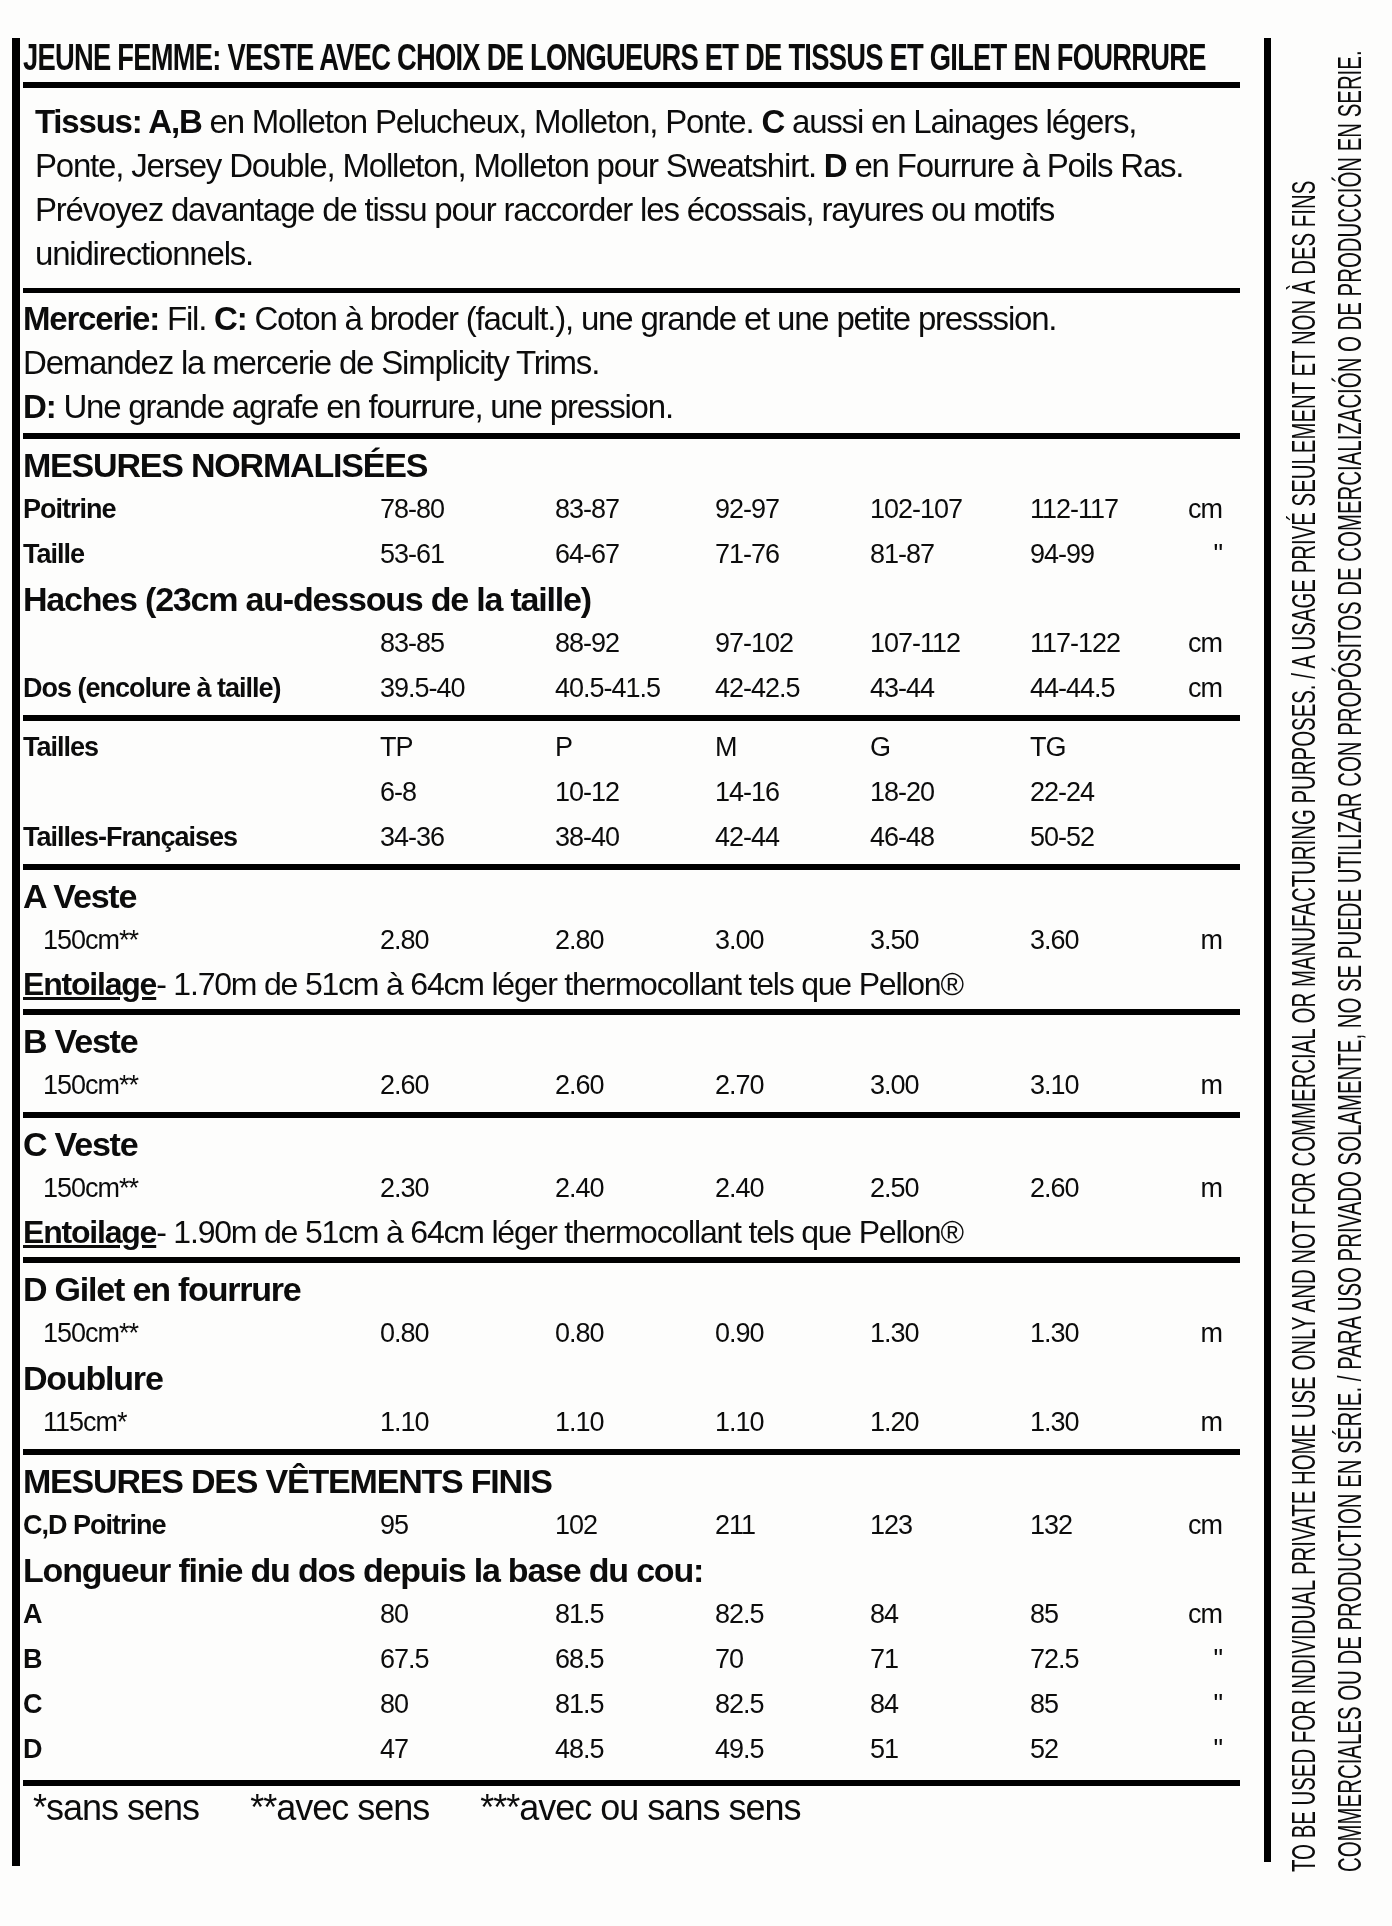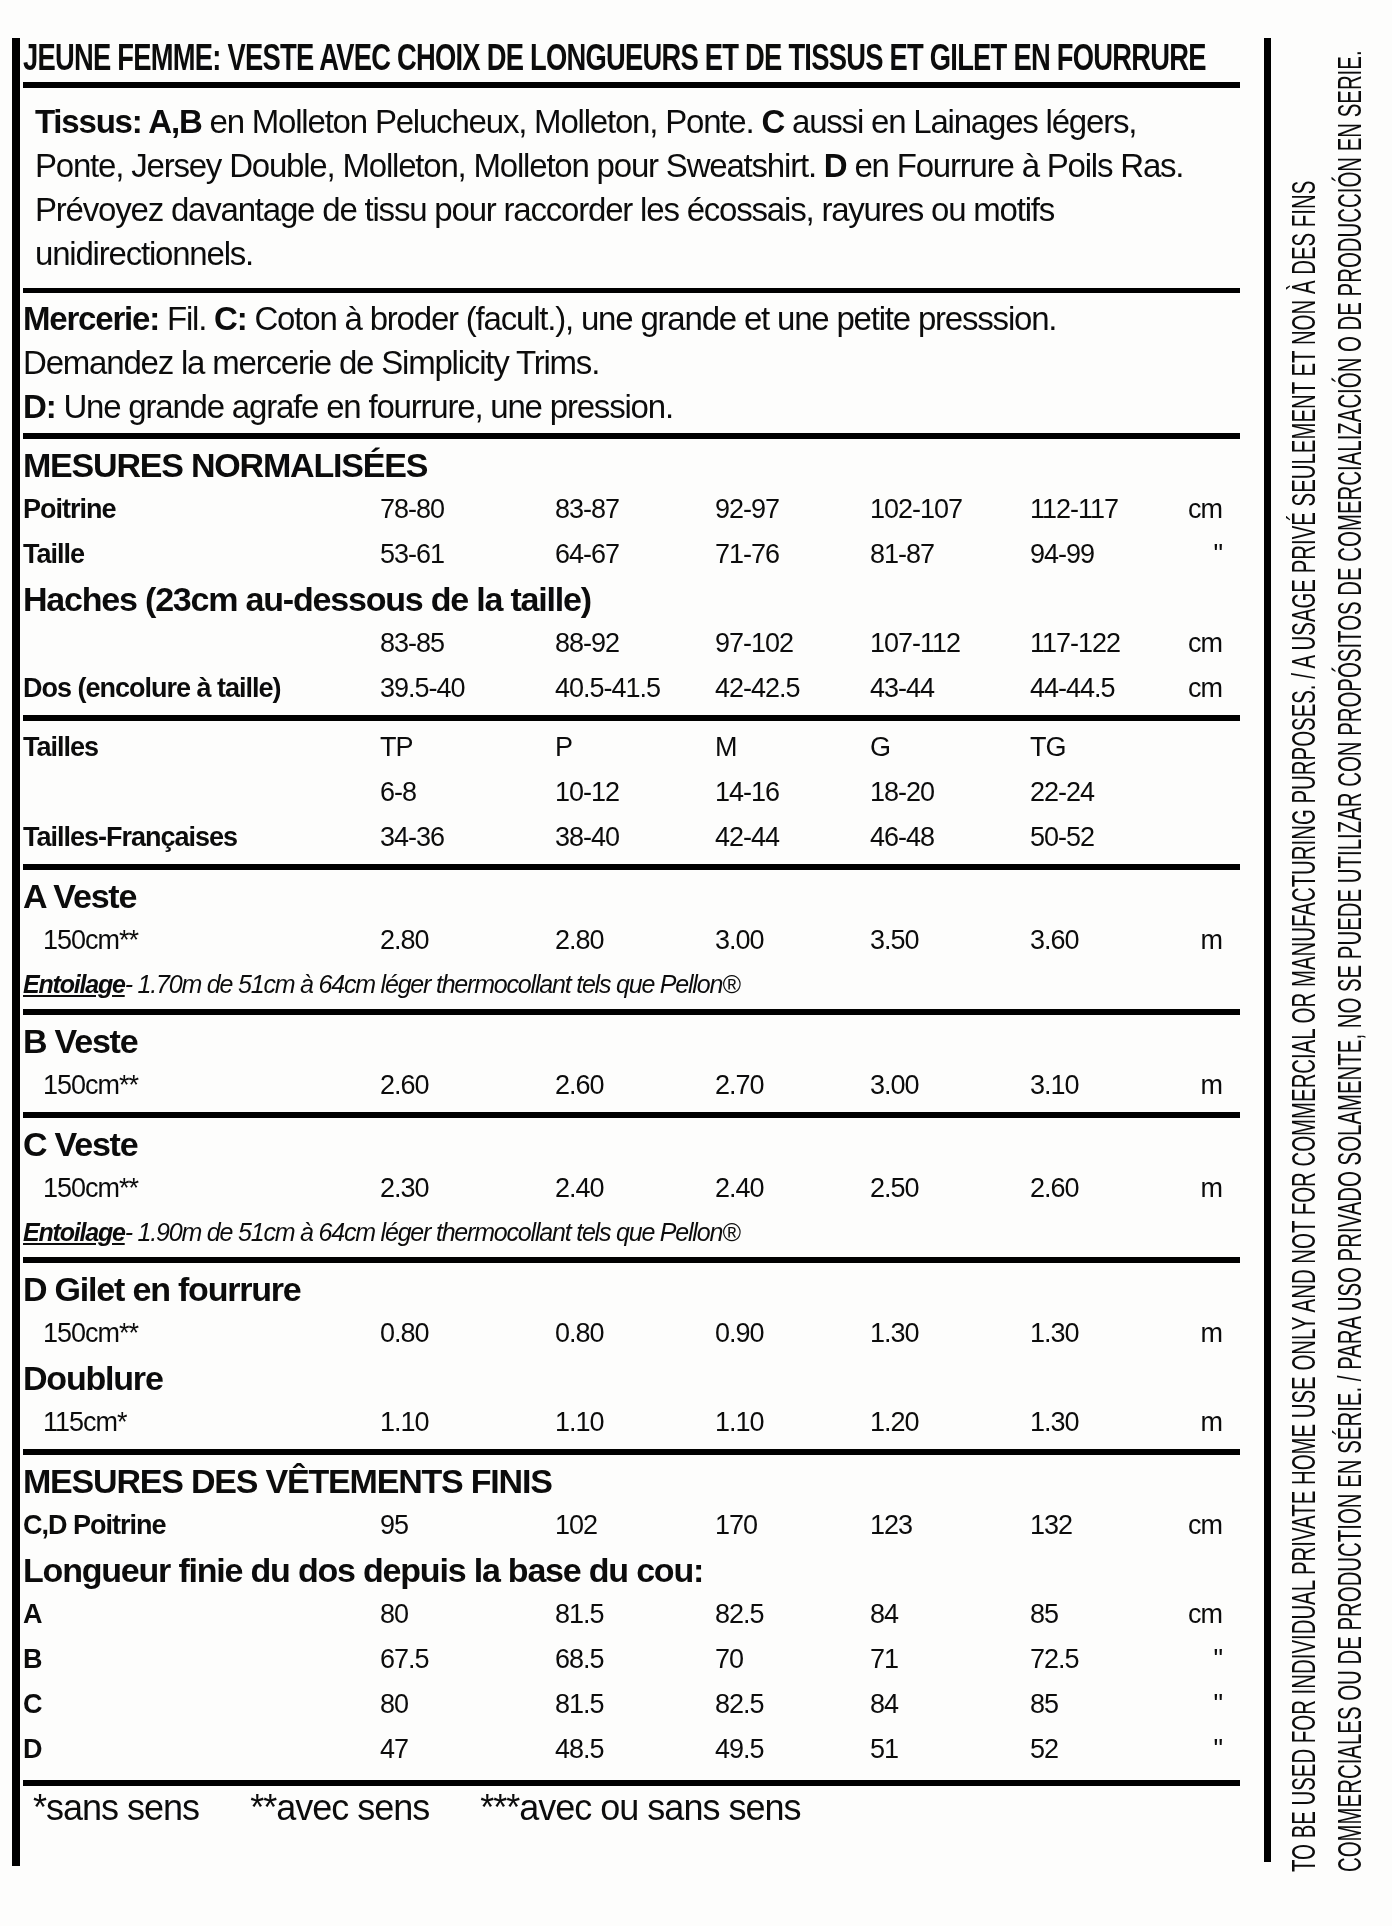--- a/index.html
+++ b/index.html
@@ -23,21 +23,21 @@
   .b{font-weight:bold;}
   .heading{font-size:34px;font-weight:bold;line-height:44px;letter-spacing:-1.2px;}
   .row{
     display:grid;grid-template-columns:357px 175px 160px 155px 160px 145px 1fr;
     font-size:27px;line-height:45px;letter-spacing:-1px;align-items:baseline;
   }
   .row .lab{font-weight:bold;white-space:nowrap;}
   .row .lab.normal{font-weight:normal;margin-left:20px;}
   .row .val{white-space:nowrap;}
   .row .unit{text-align:right;padding-right:18px;white-space:nowrap;}
-  .note{font-size:25px;line-height:42px;letter-spacing:-1.2px;white-space:nowrap;font-style:italic;}
+  .note{font-size:32px;line-height:42px;letter-spacing:-1.2px;white-space:nowrap;}
   .note .nb{font-weight:bold;text-decoration:underline;}
   .footrule{height:6px;background:#000;margin-top:8px;}
   .footnotes{font-size:36px;line-height:36px;letter-spacing:-1px;padding-left:10px;margin-top:4px;}
   .footnotes span{margin-right:42px;}
   .legal{
     position:absolute;white-space:nowrap;
     font-size:34px;line-height:34px;letter-spacing:0;
     transform:rotate(-90deg) scaleX(0.6);transform-origin:0 0;
   }
   .legal.l1{left:1286px;top:1872px;}
@@ -200,21 +200,21 @@
     <span class="unit">m</span>
   </div>
 
   <div class="rule"></div>
 
   <div class="heading">MESURES DES VÊTEMENTS FINIS</div>
   <div class="row">
     <span class="lab">C,D Poitrine</span>
     <span class="val">95</span>
     <span class="val">102</span>
-    <span class="val">170</span>
+    <span class="val">211</span>
     <span class="val">123</span>
     <span class="val">132</span>
     <span class="unit">cm</span>
   </div>
   <div class="heading">Longueur finie du dos depuis la base du cou:</div>
   <div class="row">
     <span class="lab">A</span>
     <span class="val">80</span>
     <span class="val">81.5</span>
     <span class="val">82.5</span>

